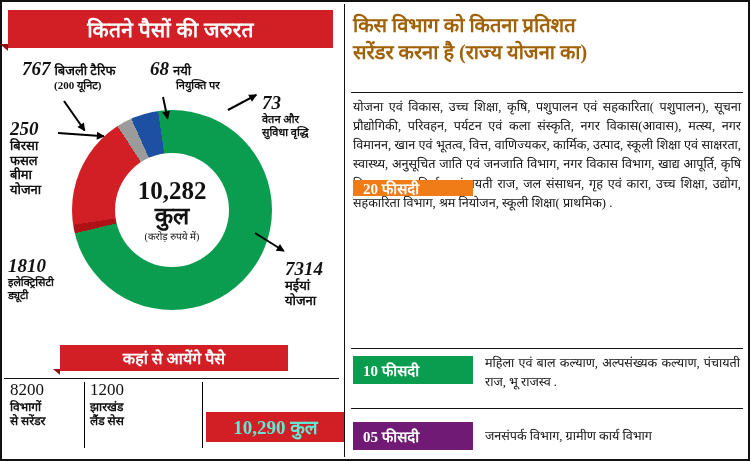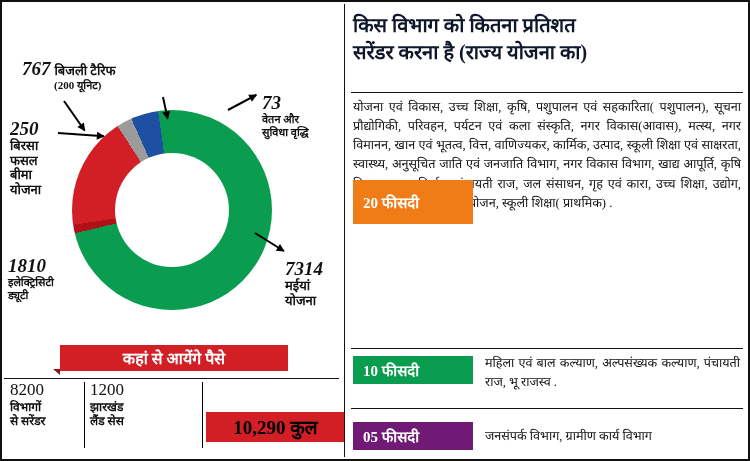--- a/index.html
+++ b/index.html
@@ -80,30 +80,30 @@
     border-left:7px solid transparent; border-top:6px solid #8c1216;
   }
 
   #src-row { position:absolute; left:6px; top:380px; width:333px; height:72px; }
   .src-cell { position:absolute; top:0; font-family:"Liberation Serif", serif; }
   .src-cell .n { font-size:17px; font-weight:normal; }
   .src-cell .t { font-size:12px; font-weight:bold; line-height:1.18; }
   .vdiv { position:absolute; top:2px; width:1px; height:66px; background:#000; }
   #total-box {
     position:absolute; left:200px; top:32px; width:139px; height:30px;
-    background:#d21f26; color:#000000; display:flex; align-items:center; justify-content:center;
+    background:#d21f26; color:#5eead4; display:flex; align-items:center; justify-content:center;
     font-size:19px; font-weight:bold; font-family:"Liberation Serif", serif;
   }
 
   
   #right { position:absolute; left:345px; top:0; width:405px; height:461px; }
   #right-head {
     position:absolute; left:8px; top:12px; width:390px;
     font-family:"Liberation Serif", serif; font-size:20px; font-weight:bold;
-    line-height:1.35; color:#0f172a;
+    line-height:1.35; color:#a16207;
   }
   .para {
     position:absolute; font-family:"Liberation Serif", serif;
     font-size:12.6px; line-height:1.52; text-align:justify; color:#111;
   }
   .pill {
     position:absolute; color:#fff; font-family:"Liberation Serif", serif;
     font-weight:bold; font-size:15px; display:flex; align-items:center;
     padding-left:10px;
   }
@@ -117,33 +117,46 @@
   .border-outer { position:absolute; inset:0; border:2px solid #111; pointer-events:none; }
 </style>
 </head>
 <body>
 
 <div id="page">
   <div class="border-outer"></div>
 
   <div id="left">
 
+    <div class="title-band">
+      <div class="txt">कितने पैसों की जरुरत</div>
+    </div>
 
     <div id="donut-wrap">
       <div id="donut"></div>
       <div id="donut-hole"></div>
+      <div id="donut-center">
+        <div class="big">10,282</div>
+        <div class="mid">कुल</div>
+        <div class="small">(करोड़ रुपये में)</div>
+      </div>
     </div>
 
     <div class="lbl" style="left:22px; top:58px; width:130px;">
       <span class="num">767</span>
       <span class="cap">बिजली टैरिफ</span>
       <div class="cap sm" style="margin-left:32px;">(200 यूनिट)</div>
     </div>
     <div class="arrow" style="left:64px; top:100px; width:36px; transform:rotate(55deg);"></div>
 
+    <div class="lbl" style="left:150px; top:58px; width:90px;">
+      <span class="num">68</span>
+      <span class="cap">नयी</span>
+      <div class="cap sm" style="margin-left:26px;">नियुक्ति पर</div>
+    </div>
     <div class="arrow" style="left:163px; top:96px; width:22px; transform:rotate(78deg);"></div>
 
     <div class="lbl" style="left:262px; top:92px; width:82px;">
       <div class="num">73</div>
       <div class="cap sm">वेतन और</div>
       <div class="cap sm">सुविधा वृद्धि</div>
     </div>
     <div class="arrow" style="left:228px; top:109px; width:32px; transform:rotate(-28deg);"></div>
 
     <div class="lbl" style="left:10px; top:118px; width:60px;">
@@ -200,21 +213,21 @@
 
   <div id="right">
     <div id="right-head">
       <div>किस विभाग को कितना प्रतिशत</div>
       <div>सरेंडर करना है (राज्य योजना का)</div>
     </div>
 
     <div class="hline" style="left:6px; top:92px; width:392px;"></div>
 
     <div class="para" style="left:8px; top:98px; width:388px;">योजना एवं विकास, उच्च शिक्षा, कृषि, पशुपालन एवं सहकारिता( पशुपालन), सूचना प्रौद्योगिकी, परिवहन, पर्यटन एवं कला संस्कृति, नगर विकास(आवास), मत्स्य, नगर विमानन, खान एवं भूतत्व, वित्त, वाणिज्यकर, कार्मिक, उत्पाद, स्कूली शिक्षा एवं साक्षरता, स्वास्थ्य, अनुसूचित जाति एवं जनजाति विभाग, नगर विकास विभाग, खाद्य आपूर्ति, कृषि विभाग, भवन निर्माण, पंचायती राज, जल संसाधन, गृह एवं कारा, उच्च शिक्षा, उद्योग, सहकारिता विभाग, श्रम नियोजन, स्कूली शिक्षा( प्राथमिक) .</div>
-    <div class="pill orange" style="left:8px; top:180px; width:120px; height:44px;">
+    <div class="pill orange" style="left:8px; top:180px; width:120px; height:16px;">
       <span>20 फीसदी</span>
     </div>
 
     <div class="hline" style="left:6px; top:348px; width:392px;"></div>
 
     <div class="pill green" style="left:8px; top:356px; width:120px; height:28px;">
       <span>10 फीसदी</span>
     </div>
     <div class="para" style="left:140px; top:354px; width:255px;">महिला एवं बाल कल्याण, अल्पसंख्यक कल्याण, पंचायती राज, भू राजस्व .</div>
 

